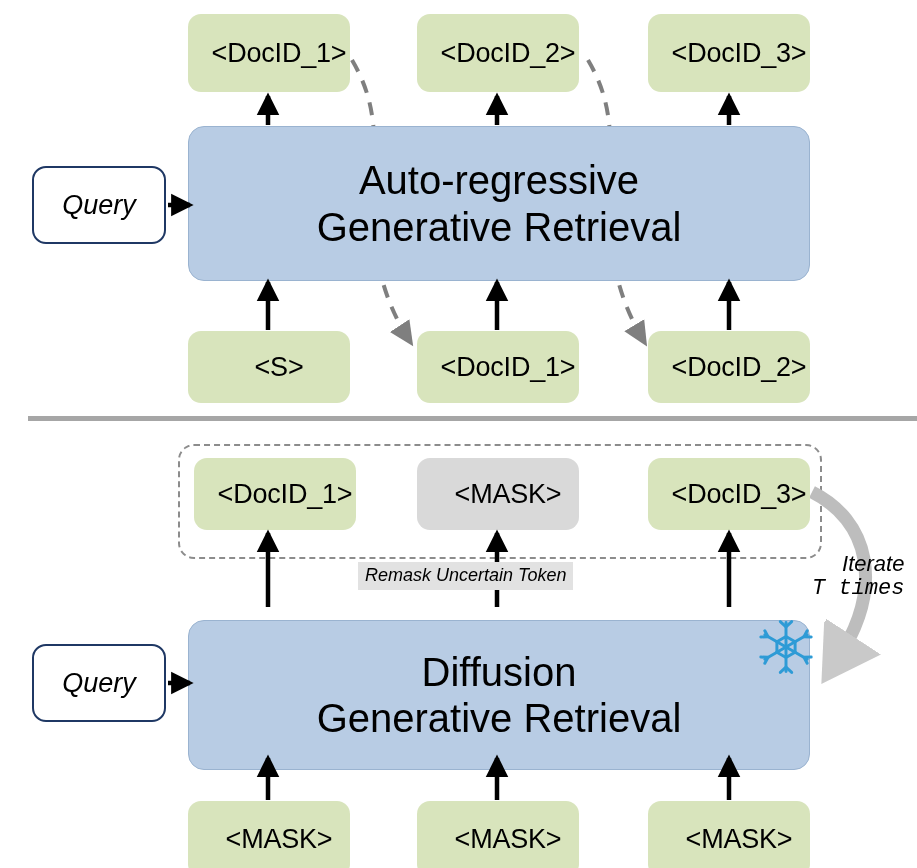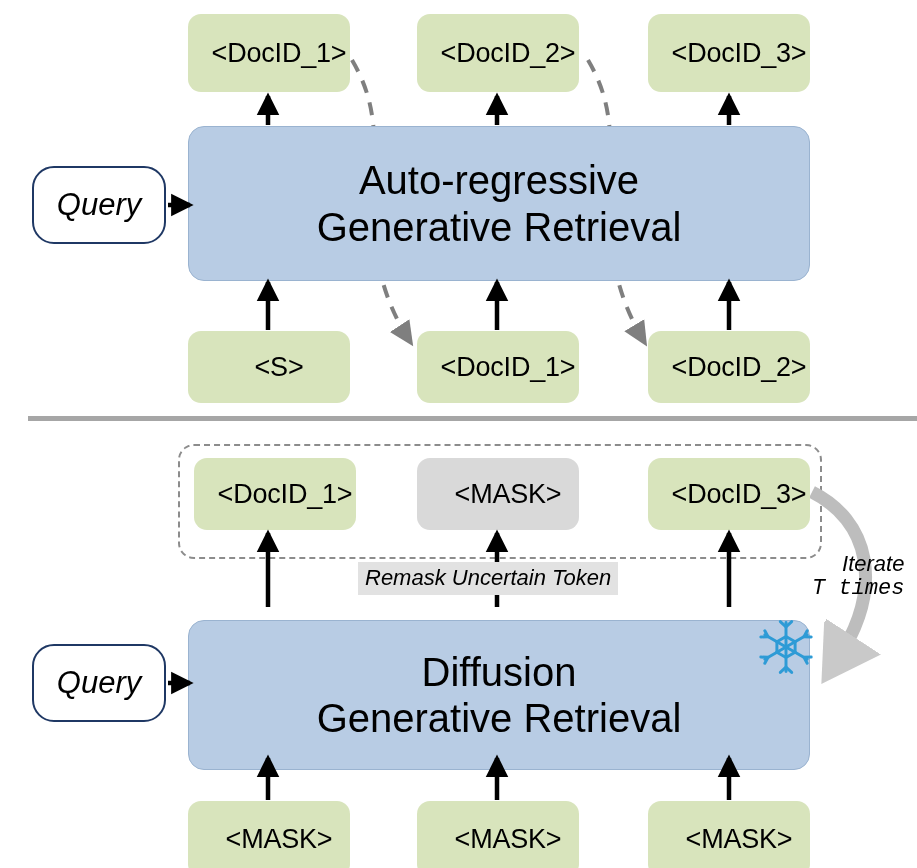--- a/index.html
+++ b/index.html
@@ -48,32 +48,32 @@
     z-index: 6;
   }
   .model .model-label {
     display: block;
     width: 100%;
     line-height: 1.16;
   }
   .query {
     background: #ffffff;
     border: 2.5px solid #1f3864;
-    border-radius: 22px;
-    font-size: 31px;
+    border-radius: 14px;
+    font-size: 27px;
     font-style: italic;
     z-index: 7;
   }
 
   
   .remask-label {
     position: absolute;
     background: #e2e2e2;
     color: #000000;
-    font-size: 22px;
+    font-size: 18px;
     font-style: italic;
     font-weight: 500;
     padding: 3px 7px 4px 7px;
     white-space: nowrap;
     z-index: 8;
     box-sizing: border-box;
   }
   .iterate-label {
     position: absolute;
     color: #000000;

